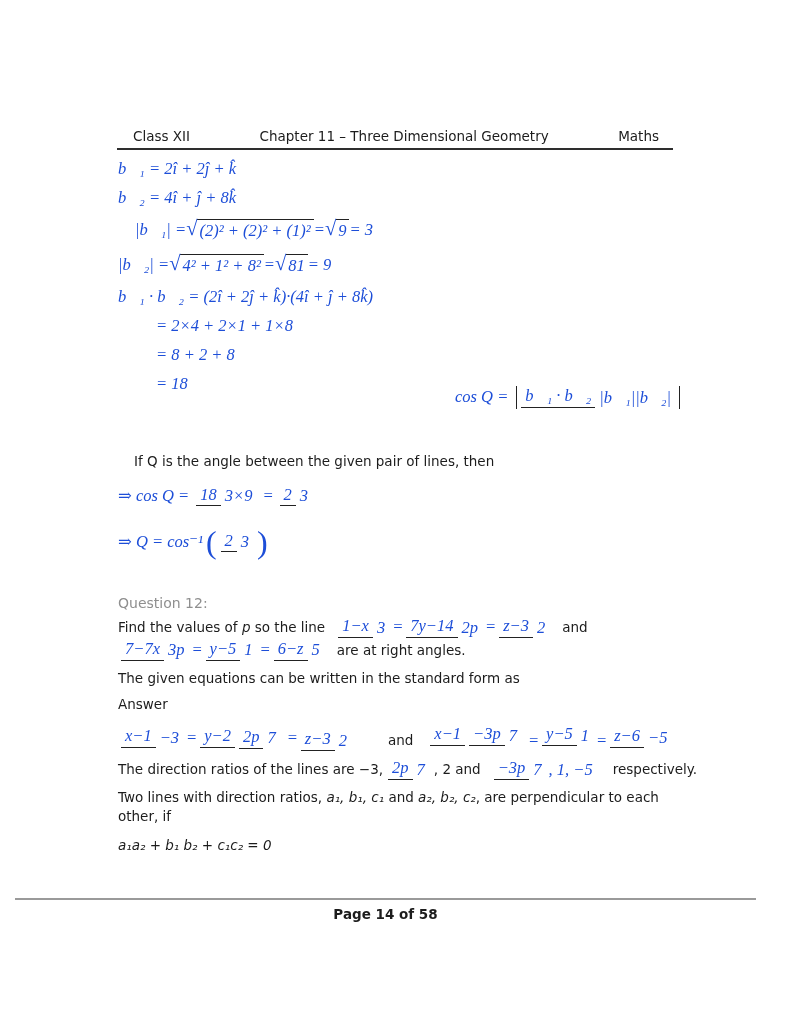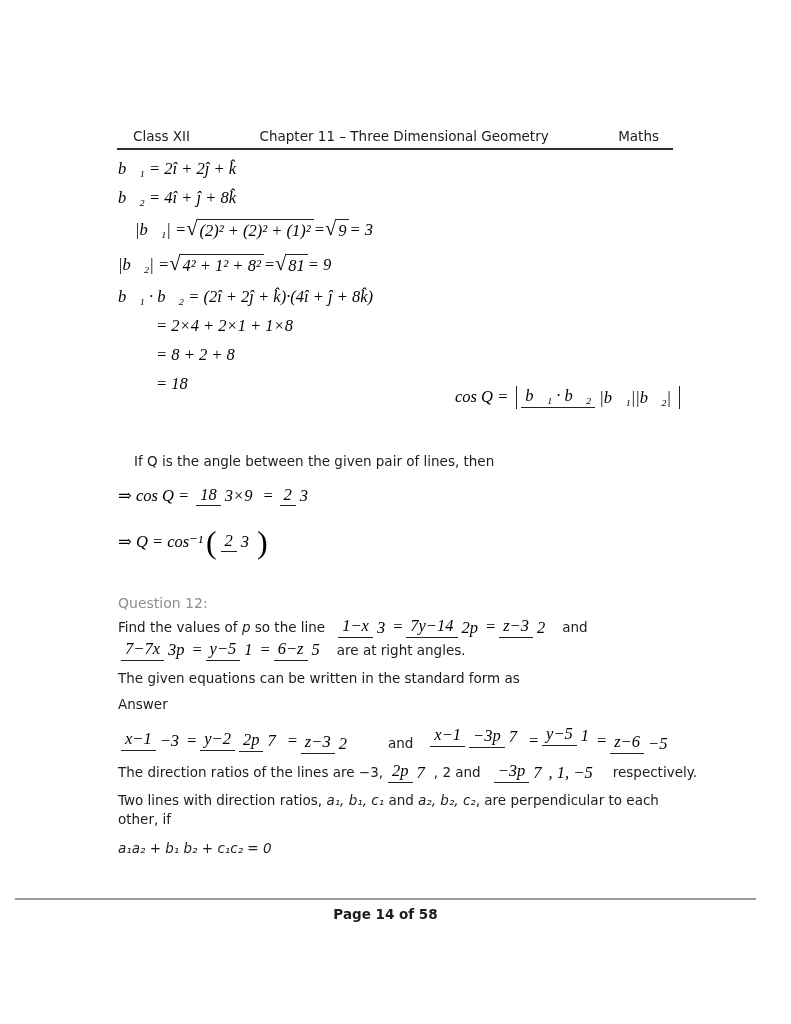--- a/index.html
+++ b/index.html
@@ -5,21 +5,21 @@
   html,body{margin:0;padding:0;background:#fff;}
   .page{position:relative;width:791px;height:1024px;background:#ffffff;overflow:hidden;
         font-family:"DejaVu Sans","Liberation Sans",sans-serif;color:#1c1c1c;}
   
   .header{position:absolute;left:117px;top:128px;width:556px;display:flex;justify-content:space-between;
           align-items:flex-end;border-bottom:2px solid #2e2e2e;padding:0 14px 4px 16px;box-sizing:border-box;
           font-size:13.5px;}
   
   .content{position:absolute;left:118px;top:156px;width:580px;}
   
-  .math{font-family:"Liberation Serif","DejaVu Serif",serif;font-style:italic;font-size:16.5px;color:#000000;}
+  .math{font-family:"Liberation Serif","DejaVu Serif",serif;font-style:italic;font-size:16.5px;color:#1d4ed8;}
   .mline{display:flex;align-items:center;min-height:26px;margin-bottom:3px;}
   .indent{margin-left:38px;}
   .fr{display:inline-flex;flex-direction:row;align-items:center;text-align:center;margin:0 3px;}
   .fr .nu{display:block;padding:0 4px 1px;border-bottom:1px solid #222;line-height:1.15;}
   .fr .de{display:block;padding:1px 4px 0;line-height:1.15;}
   .fr .de .fr{margin:0;}
   .sq{white-space:nowrap;display:inline-flex;align-items:flex-start;}
   .sq .rsym{font-style:normal;font-size:1.25em;line-height:1;transform:translateY(-1px);}
   .sq .rad{border-top:1px solid #222;padding:1px 3px 0 2px;}
   .absfr{border-left:1.2px solid #222;border-right:1.2px solid #222;padding:1px 4px;}
@@ -209,21 +209,21 @@
               <span class="de">7</span>
             </span>
           </span>
         </span>
         <span style="align-self:flex-start;margin-top:12px;">=</span>
         <span class="fr" style="align-self:flex-start;margin-top:6px;">
           <span class="nu">y−5</span>
           <span class="de">1</span>
         </span>
         <span style="align-self:flex-start;margin-top:12px;">=</span>
-        <span class="fr" style="align-self:flex-start;margin-top:14px;justify-content:flex-end;">
+        <span class="fr" style="align-self:flex-start;margin-top:8px;justify-content:flex-end;">
           <span class="nu">z−6</span>
           <span class="de">−5</span>
         </span>
       </span>
     </div>
 
     <div class="mixrow" style="margin-top:8px;">
       <span class="body-text" style="padding-bottom:2px;">The direction ratios of the lines are −3,</span>
       <span class="math fr" style="margin:0 5px;">
         <span class="nu">2p</span>

